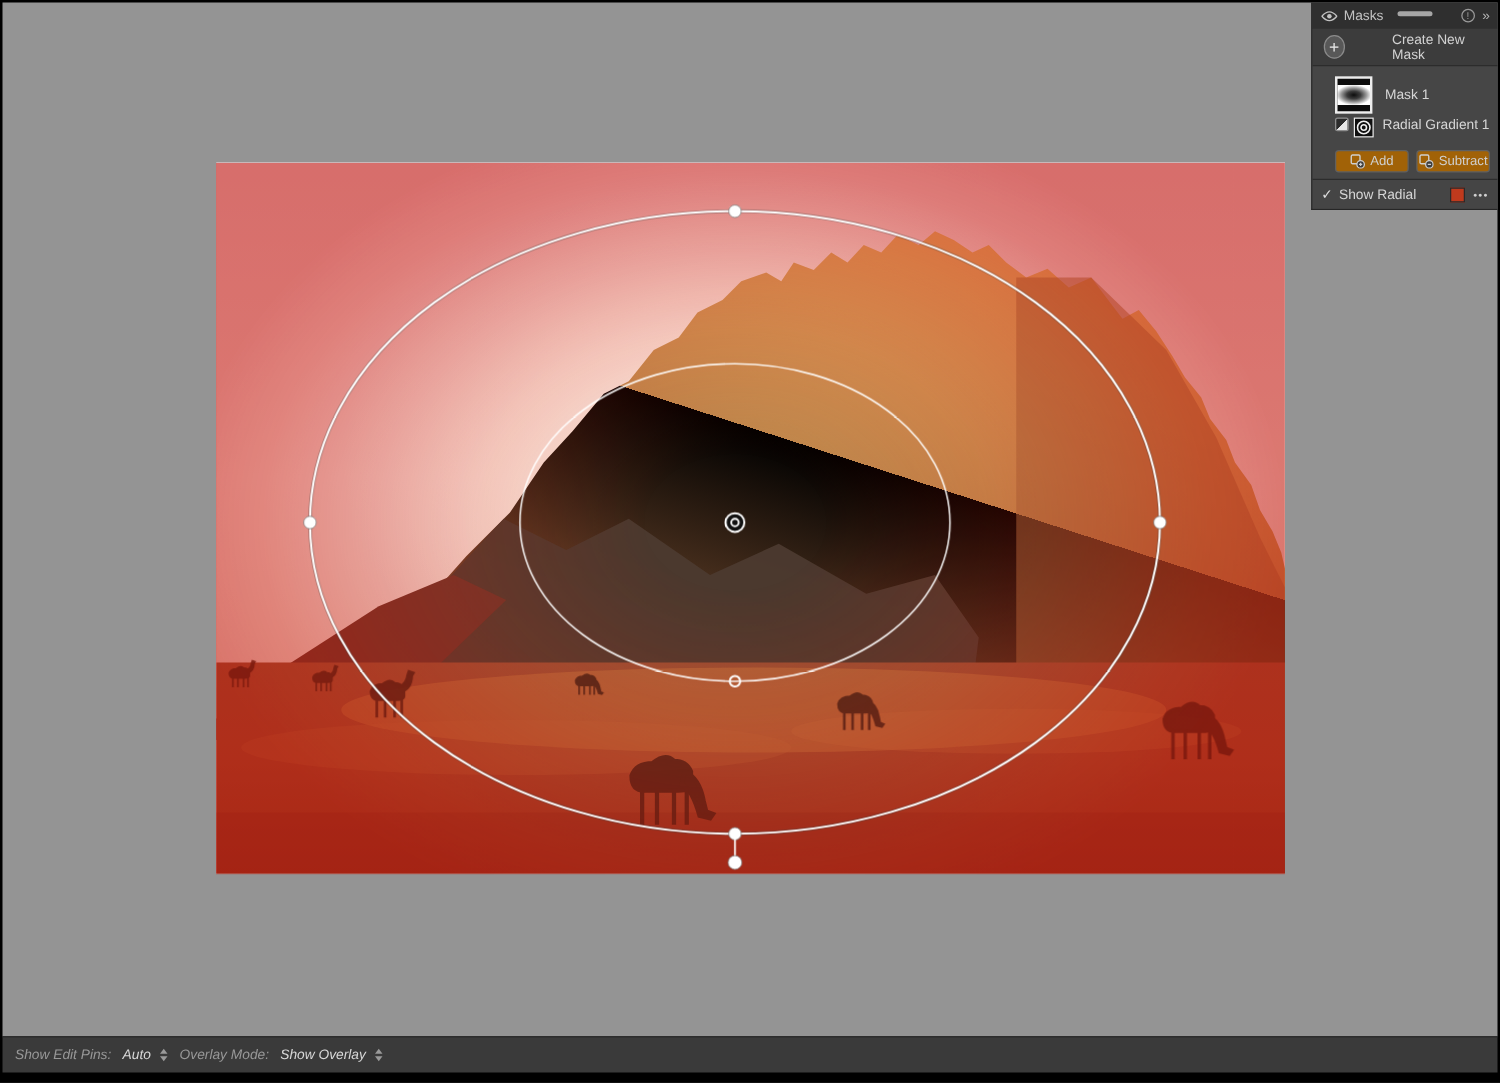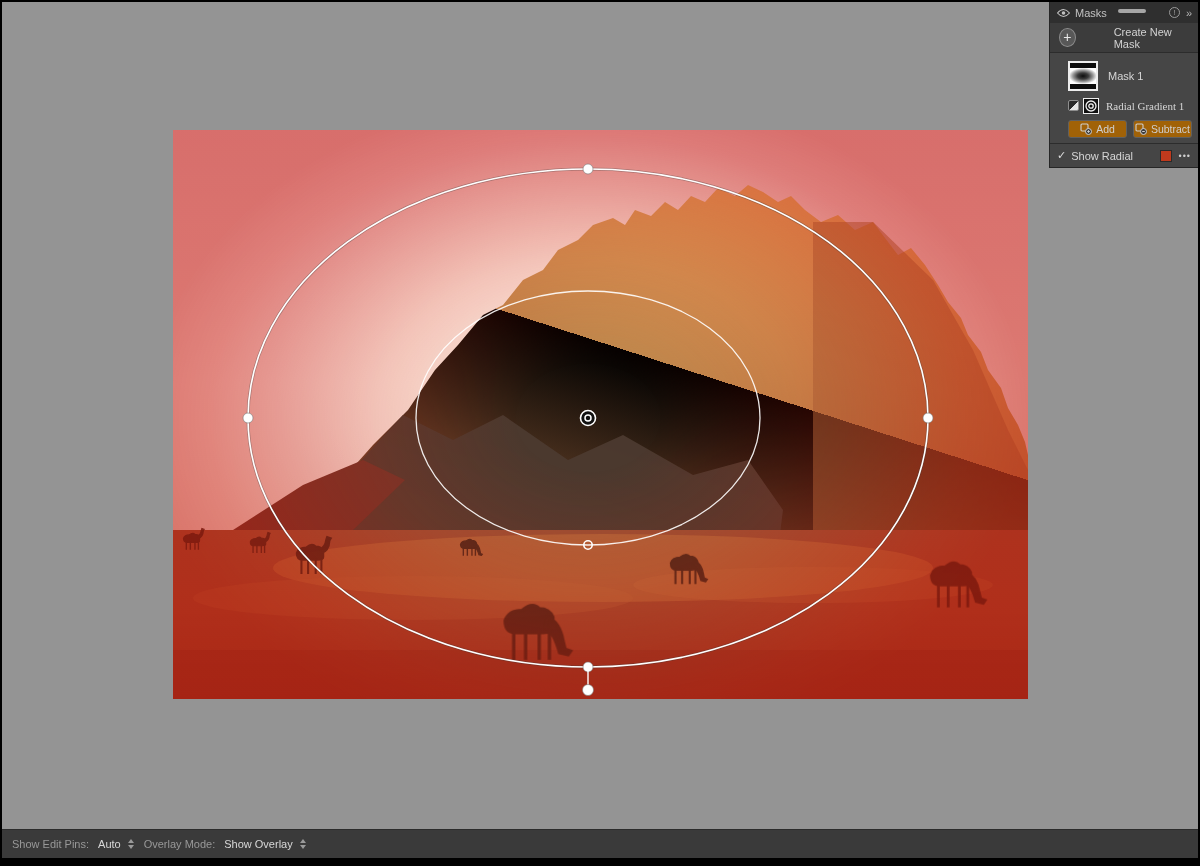--- a/index.html
+++ b/index.html
@@ -32,37 +32,37 @@
   .collapse-ic { color:#b5b5b5; font-size:11px; }
   .create-row { height:29px; display:flex; align-items:center; padding:0 9px; background:#3c3c3c; }
   .plus-circle { width:19px; height:19px; border-radius:50%; background:#585858; border:1px solid #8b8b8b;
                  color:#e8e8e8; font-size:14px; line-height:17px; text-align:center; margin-right:10px; }
   .create-label { color:#d2d2d2;margin-left:28px; }
   .mask-group { background:#464646; border-top:1px solid #2c2c2c; border-bottom:1px solid #2c2c2c; padding:4px 6px 5px 18px; }
   .mask-row { display:flex; align-items:center; height:37px; }
   .mask-thumb { width:30px; height:30px; background:#0c0c0c; border:2px solid #ededed; position:relative; margin-right:10px; }
   .mask-thumb .band { position:absolute; left:0; right:0; top:5px; bottom:5px;
      background: radial-gradient(ellipse 60% 55% at 50% 50%, #0d0d0d 0%, #3c3c3c 35%, #9a9a9a 65%, #ffffff 92%); }
-  .comp-row { display:flex; align-items:center; height:23px;font-family:Liberation Serif, serif; }
+  .comp-row { display:flex; align-items:flex-start; height:23px; }
   .comp-badge { width:11px; height:11px; border-radius:2px; border:1px solid #8e8e8e;
      background: linear-gradient(135deg, #2b2b2b 52%, #e6e6e6 52%); margin-right:4px; }
   .comp-thumb { width:16px; height:16px; background:#101010; border:1.5px solid #ededed;
      display:flex; align-items:center; justify-content:center; margin-right:7px; }
   .btn-row { display:flex; gap:6px; margin-top:3px; }
   .tool-btn { flex:1; height:18px; background:#a16207; border:1px solid #606060; border-radius:3px;
      color:#cfcfcf; font-size:10.5px; display:flex; align-items:center; justify-content:center; gap:4px; }
   .overlay-row { height:23px; display:flex; align-items:center; padding:0 7px; background:#454545; }
   .check { color:#dedede; font-size:11px; margin-right:5px; }
   .swatch { width:12px; height:12px; margin-left:auto; border:1px solid #2a2a2a; }
   .dots { color:#cfcfcf; font-size:9px; letter-spacing:1px; margin-left:7px; }
 
   
   .toolbar { position:absolute; left:2px; right:2px; top:829px; height:29px; background:#3a3a3a;
              border-top:1px solid #2b2b2b; display:flex; align-items:center; color:#9b9b9b; font-size:11px; }
-  .tb-group { display:flex; align-items:center; margin-left:10px; }
+  .tb-group { display:flex; align-items:center; margin-left:10px;font-style:italic; }
   .tb-group.second { }
   .tb-label { color:#989898; }
   .tb-value { color:#d8d8d8; margin-left:9px; }
   .stepper { display:inline-flex; flex-direction:column; gap:2px; margin-left:7px; }
   .car-up { width:0; height:0; border-left:3px solid transparent; border-right:3px solid transparent; border-bottom:4px solid #9a9a9a; }
   .car-dn { width:0; height:0; border-left:3px solid transparent; border-right:3px solid transparent; border-top:4px solid #9a9a9a; }
 </style>
 </head>
 <body>
 

